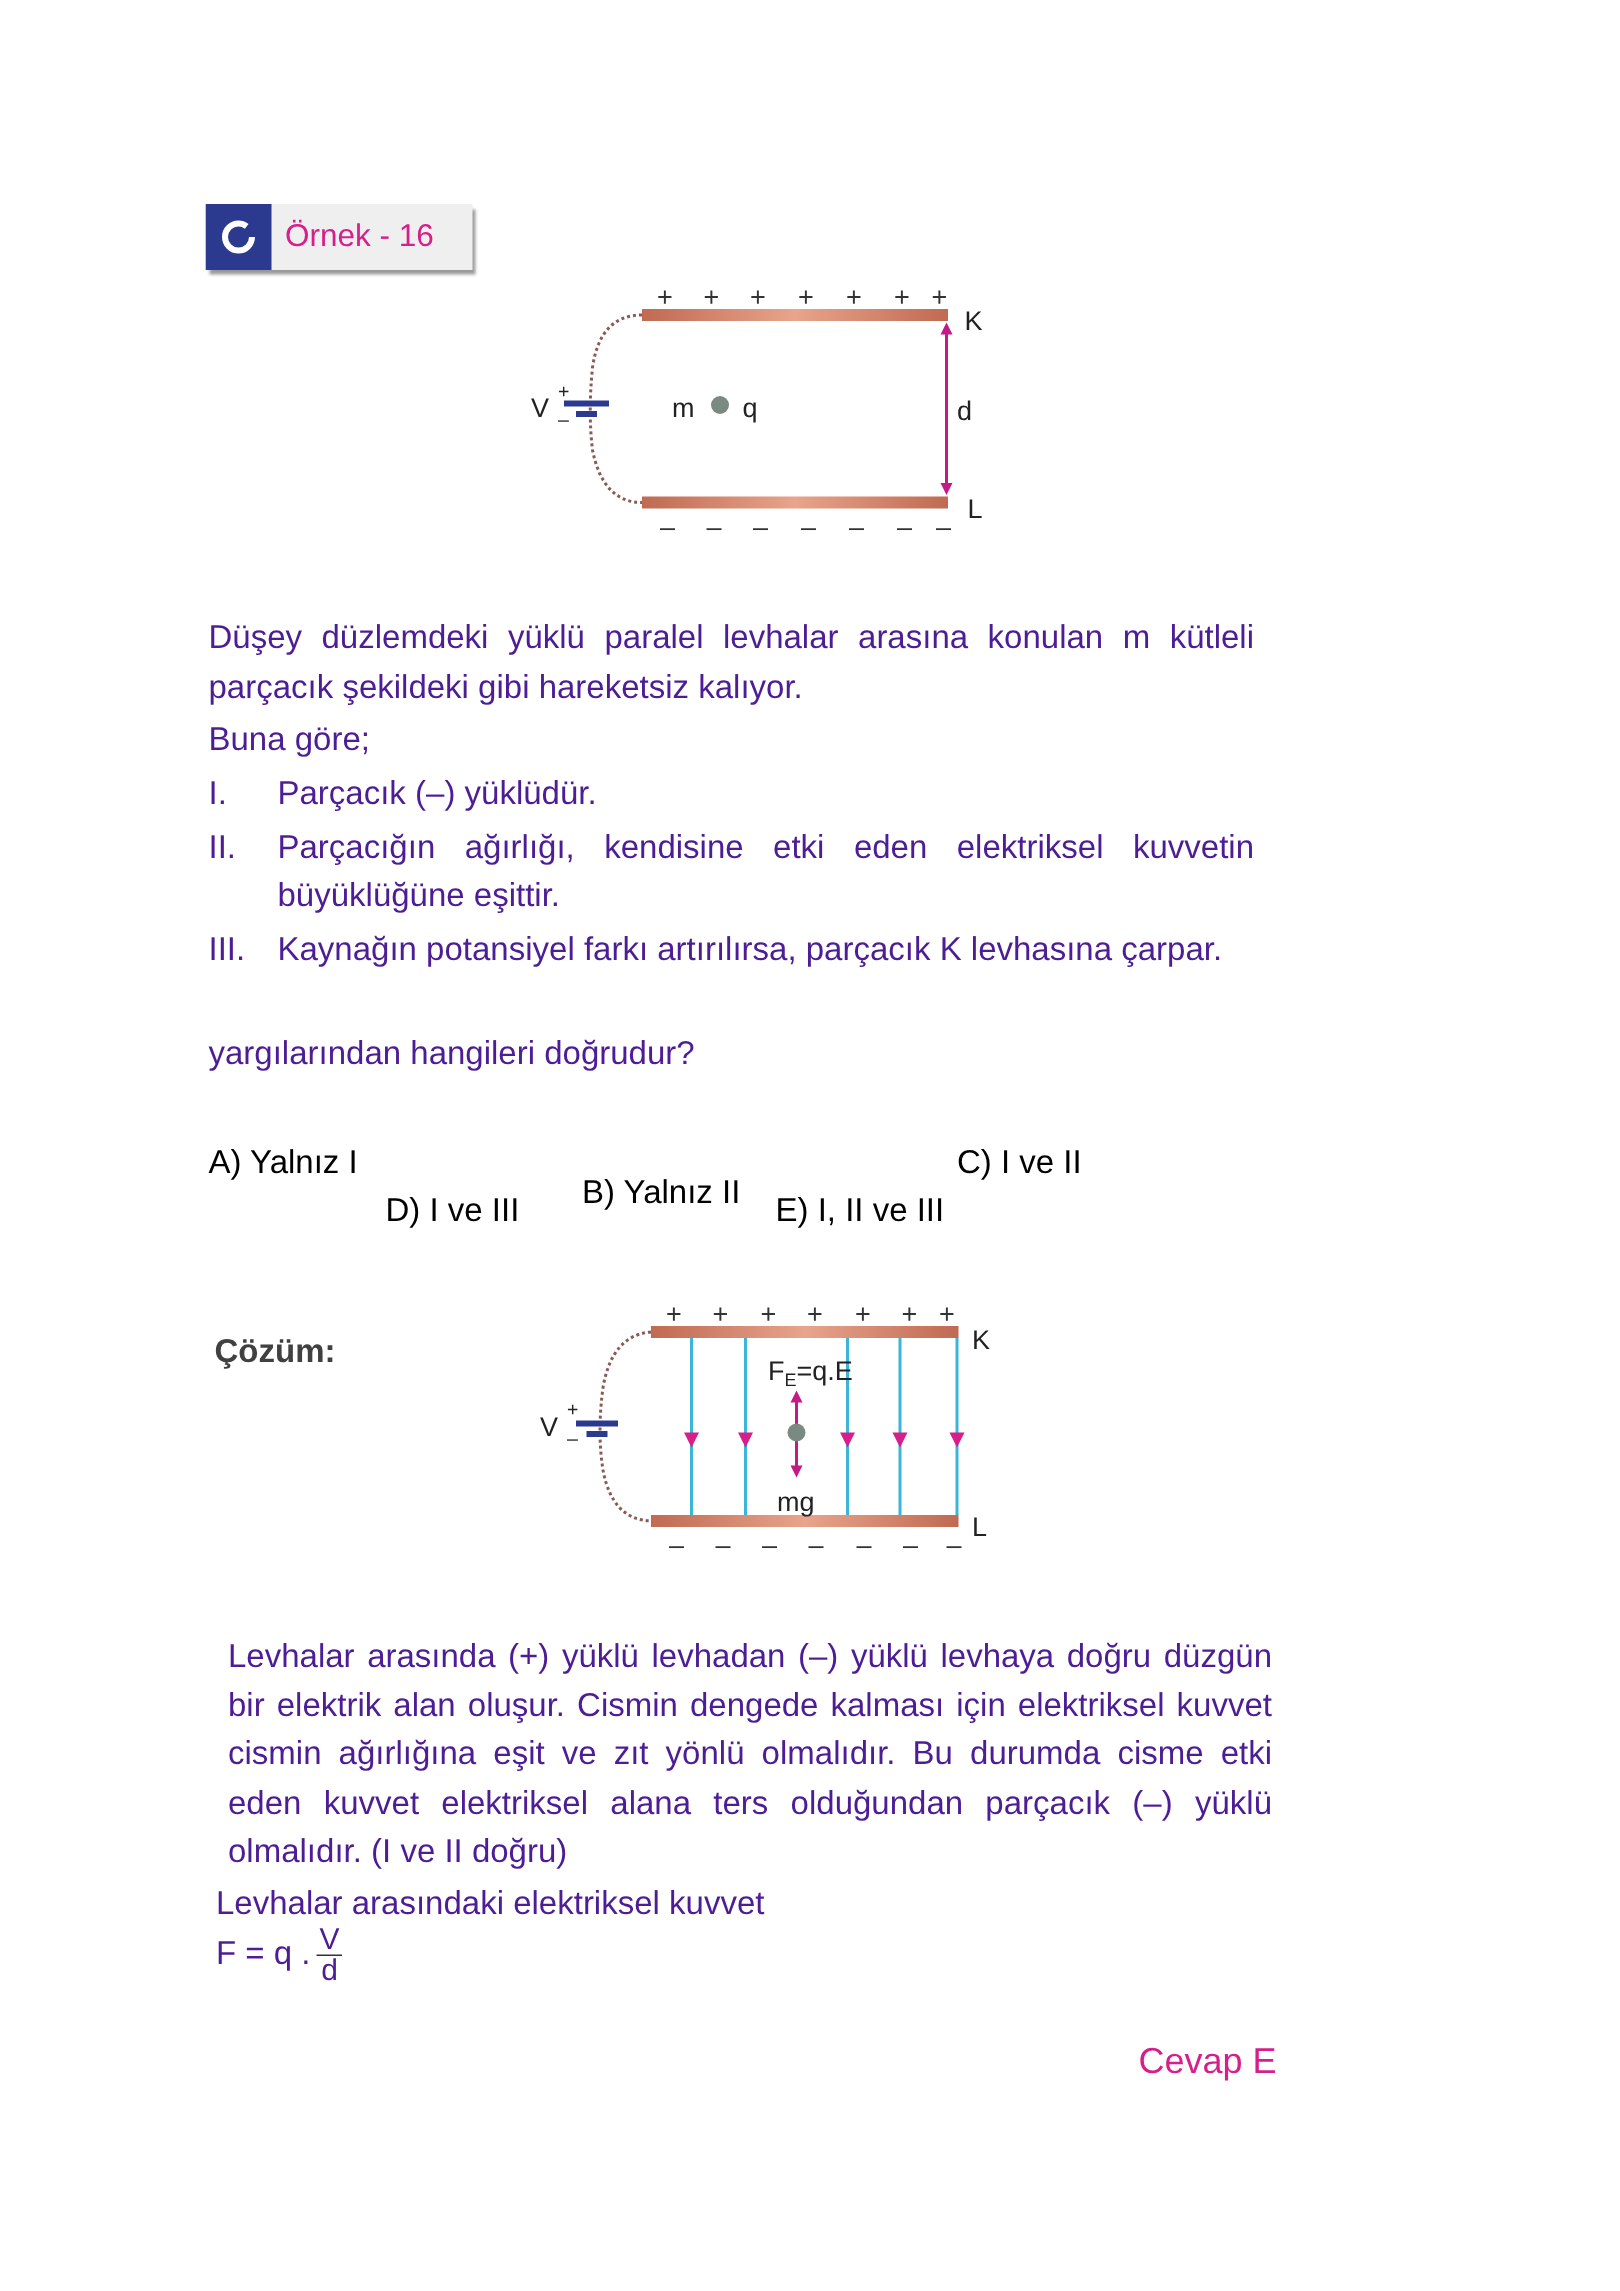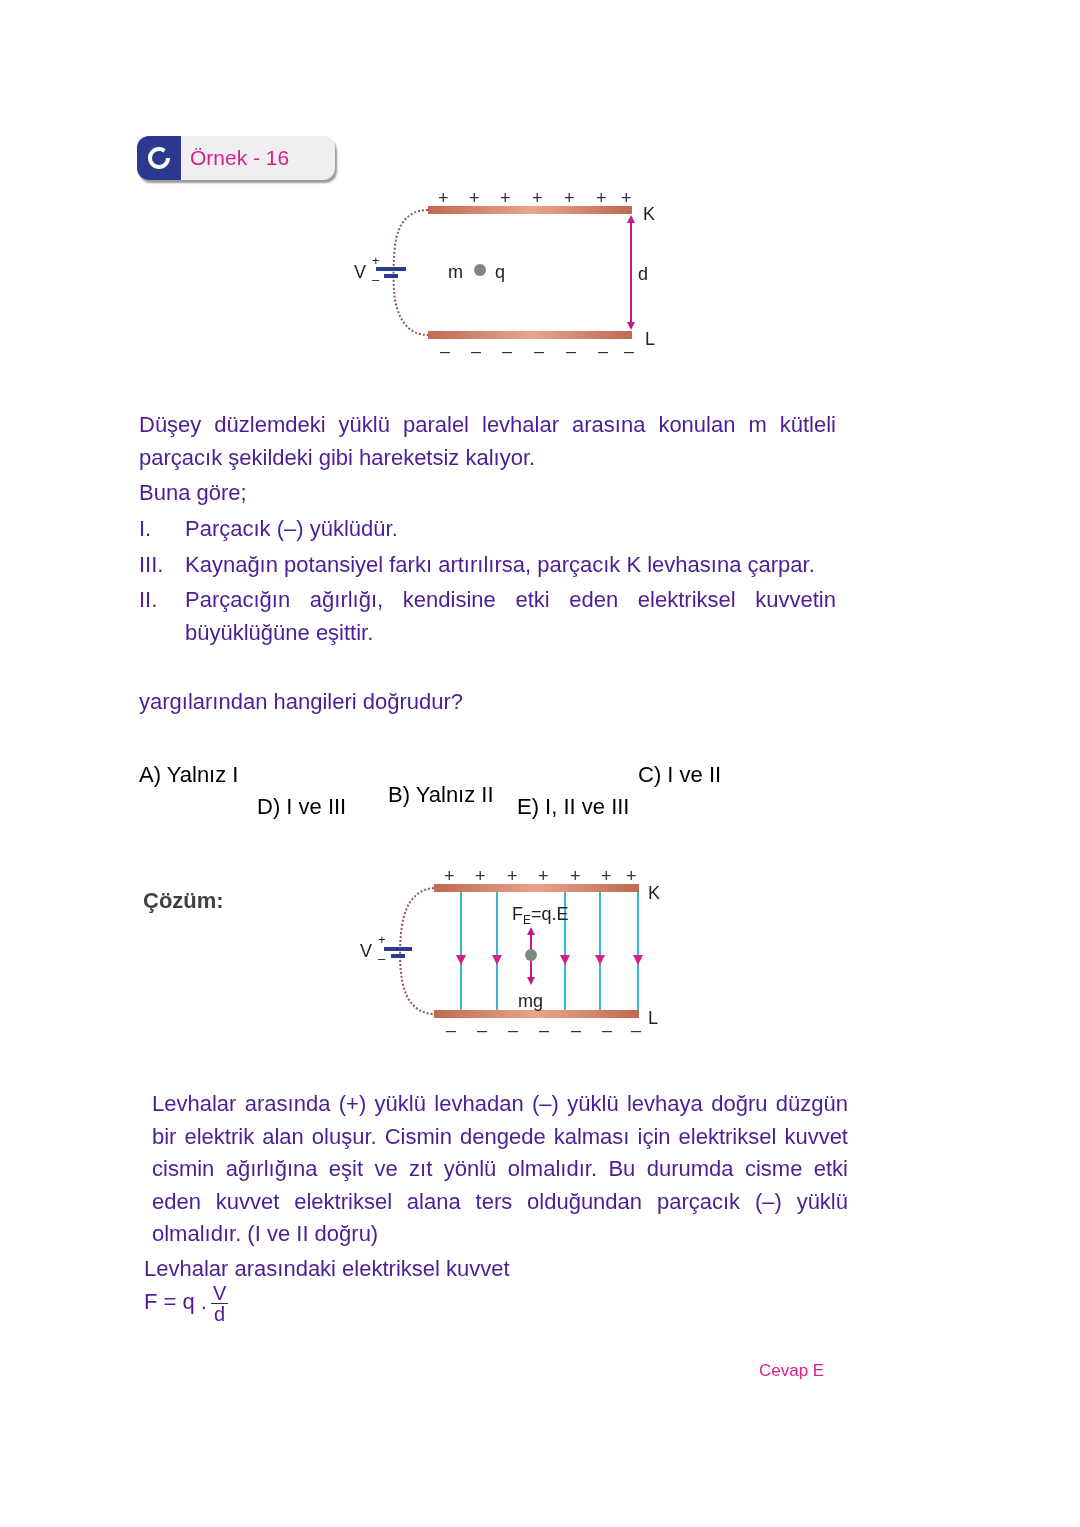--- a/index.html
+++ b/index.html
@@ -1,30 +1,30 @@
 <!DOCTYPE html>
 <html><head>
 <meta charset="utf-8">
 <style>
   html, body { margin:0; padding:0; }
   body { width:1080px; height:1527px; background:#ffffff; position:relative; overflow:hidden;
          font-family:"Liberation Sans", sans-serif; color:#222; }
   .abs { position:absolute; }
-  .badge { left:137px; top:136px; width:198px; height:44px; border-radius:12px; background:#efefef;
+  .badge { left:137px; top:136px; width:178px; height:44px; border-radius:0; background:#efefef;
            box-shadow: 2px 3px 2px #9a9a9a; display:flex; align-items:center; overflow:hidden;text-align:center; }
   .badge-icon { width:44px; height:44px; background:#2b3a8f; display:flex; align-items:center; justify-content:center; }
   .badge-label { color:#d61f8b; font-size:21px; margin-left:9px; }
   .text { font-size:22px; line-height:32.5px; color:#4c1d95; text-align:justify; }
   .bold { font-weight:normal; }
   .item { display:flex; }
   .item .num { width:46px; flex:none; }
   .item .body { flex:1; text-align:justify; }
   .opt { font-size:22px; color:#000000; }
   .solution-title { left:143px; top:888px; color:#404040; font-weight:bold; font-size:22px; }
-  .answer { color:#d61f8b; font-size:17px; }
+  .answer { color:#d61f8b; font-size:24px; }
   .frac { display:inline-block; vertical-align:middle; text-align:center; line-height:20px; margin:0 6px 0 4px; }
   .frac .n { display:block; border-bottom:1.5px solid #333; padding:0 2px; font-size:20px; }
   .frac .d { display:block; font-size:20px; }
   svg text { font-family:"Liberation Sans", sans-serif; }
 </style>
 </head>
 <body>
 
 <div class="abs badge">
   <div class="badge-icon">
@@ -82,26 +82,26 @@
 
 <div class="abs text" style="left:139px;top:409px;width:697px">Düşey düzlemdeki yüklü paralel levhalar arasına konulan m kütleli parçacık şekildeki gibi hareketsiz kalıyor.</div>
 <div class="abs text bold" style="left:139px;top:477px">Buna göre;</div>
 
 <div class="abs text" style="left:139px;top:513px;width:697px">
   <div class="item">
     <span class="num">I.</span>
     <span class="body">Parçacık (–) yüklüdür.</span>
   </div>
   <div class="item" style="margin-top:3px">
+    <span class="num">II.</span>
+    <span class="body">Parçacığın ağırlığı, kendisine etki eden elektriksel kuvvetin büyüklüğüne eşittir.</span>
+  </div>
+  <div class="item" style="margin-top:3px">
     <span class="num">III.</span>
     <span class="body">Kaynağın potansiyel farkı  artırılırsa, parçacık K levhasına çarpar.</span>
-  </div>
-  <div class="item" style="margin-top:3px">
-    <span class="num">II.</span>
-    <span class="body">Parçacığın ağırlığı, kendisine etki eden elektriksel kuvvetin büyüklüğüne eşittir.</span>
   </div>
 </div>
 
 <div class="abs text bold" style="left:139px;top:686px">yargılarından hangileri doğrudur?</div>
 
 <div class="abs opt" style="left:139px;top:762px">A) Yalnız I</div>
 <div class="abs opt" style="left:388px;top:782px">B) Yalnız II</div>
 <div class="abs opt" style="left:638px;top:762px">C) I ve II</div>
 <div class="abs opt" style="left:257px;top:794px">D) I ve III</div>
 <div class="abs opt" style="left:517px;top:794px">E) I, II ve III</div>

